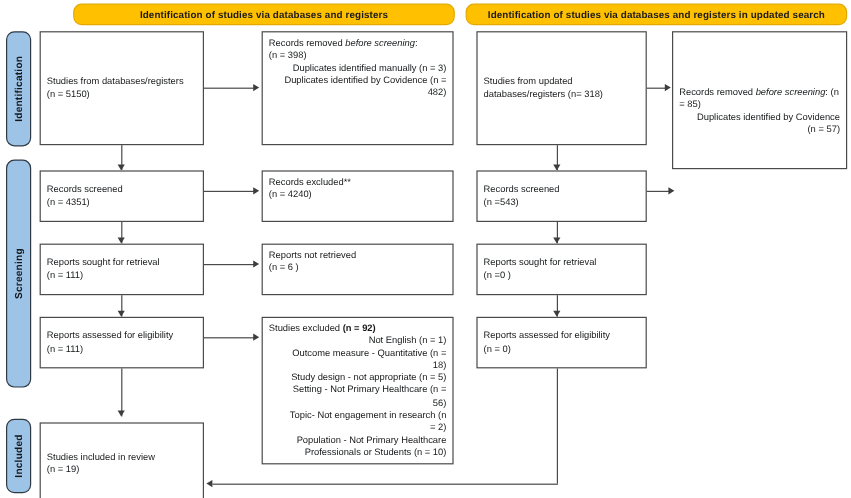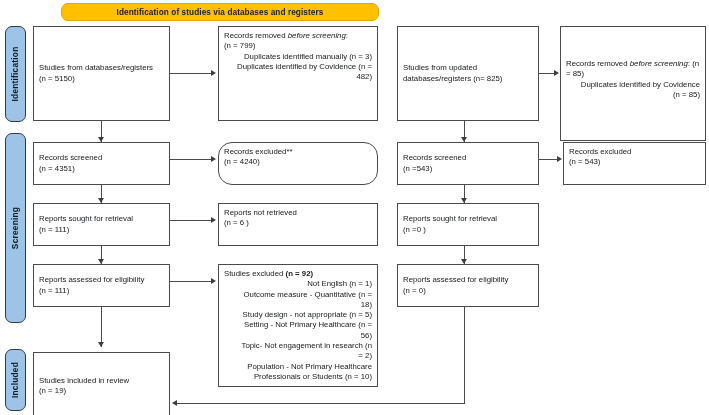--- a/index.html
+++ b/index.html
@@ -94,54 +94,57 @@
   }
 </style>
 </head>
 <body>
 
 <div id="diagram">
 
   <div class="banner" style="left:61px;top:3px;width:318px;height:18px;">
     <span>Identification of studies via databases and registers</span>
   </div>
+  <div class="banner" style="left:388px;top:3px;width:318px;height:18px;">
+    <span>Identification of studies via databases and registers in updated search</span>
+  </div>
 
   <div class="phase" style="left:5px;top:26px;width:21px;height:96px;">
     <span>Identification</span>
   </div>
   <div class="phase" style="left:5px;top:133px;width:21px;height:190px;">
     <span>Screening</span>
   </div>
   <div class="phase" style="left:5px;top:349px;width:21px;height:62px;">
     <span>Included</span>
   </div>
 
   <div class="box vcenter" style="left:33px;top:26px;width:137px;height:95px;">
     <span class="txt">Studies from databases/registers
 (n = 5150)</span>
   </div>
 
   <div class="box" style="left:218px;top:26px;width:160px;height:95px;">
     <span class="txt"><span>Records removed </span><em>before screening</em><span>:</span></span>
-    <span class="txt">(n = 799)</span>
+    <span class="txt">(n = 398)</span>
     <span class="indent">Duplicates identified manually (n = 3)</span>
     <span class="indent">Duplicates identified by Covidence (n = 482)</span>
   </div>
 
   <div class="ln h" style="left:170px;top:73px;width:42px;"></div>
   <div class="arw right" style="left:211px;top:69.5px;"></div>
 
   <div class="ln v" style="left:101px;top:121px;height:21px;"></div>
   <div class="arw down" style="left:97.8px;top:137px;"></div>
 
   <div class="box vcenter" style="left:33px;top:142px;width:137px;height:43px;">
     <span class="txt">Records screened
 (n = 4351)</span>
   </div>
-  <div class="box" style="left:218px;top:142px;width:160px;height:43px;border-radius:14px;">
+  <div class="box" style="left:218px;top:142px;width:160px;height:43px;">
     <span class="txt">Records excluded**
 (n = 4240)</span>
   </div>
   <div class="ln h" style="left:170px;top:159px;width:42px;"></div>
   <div class="arw right" style="left:211px;top:155.5px;"></div>
   <div class="ln v" style="left:101px;top:185px;height:18px;"></div>
   <div class="arw down" style="left:97.8px;top:198px;"></div>
 
   <div class="box vcenter" style="left:33px;top:203px;width:137px;height:43px;">
     <span class="txt">Reports sought for retrieval
@@ -174,41 +177,37 @@
   <div class="arw right" style="left:211px;top:277.5px;"></div>
   <div class="ln v" style="left:101px;top:307px;height:40px;"></div>
   <div class="arw down" style="left:97.8px;top:342px;"></div>
 
   <div class="box vcenter" style="left:33px;top:352px;width:137px;height:68px;">
     <span class="txt">Studies included in review
 (n = 19)</span>
   </div>
 
   <div class="box vcenter" style="left:397px;top:26px;width:142px;height:95px;">
-    <span class="txt">Studies from updated databases/registers (n= 825)</span>
-  </div>
-
-  <div class="box" style="left:560px;top:26px;width:146px;height:115px;padding-top:32px;">
+    <span class="txt">Studies from updated databases/registers (n= 318)</span>
+  </div>
+
+  <div class="box" style="left:560px;top:26px;width:146px;height:115px;padding-top:45px;">
     <span class="txt"><span>Records removed </span><em>before screening</em><span>: (n = 85)</span></span>
-    <span class="indent">Duplicates identified by Covidence (n = 85)</span>
+    <span class="indent">Duplicates identified by Covidence (n = 57)</span>
   </div>
 
   <div class="ln h" style="left:539px;top:73px;width:16px;"></div>
   <div class="arw right" style="left:554px;top:69.5px;"></div>
   <div class="ln v" style="left:464px;top:121px;height:21px;"></div>
   <div class="arw down" style="left:460.8px;top:137px;"></div>
 
   <div class="box vcenter" style="left:397px;top:142px;width:142px;height:43px;">
     <span class="txt">Records screened
 (n =543)</span>
   </div>
-  <div class="box" style="left:563px;top:142px;width:143px;height:43px;">
-    <span class="txt">Records excluded
-(n = 543)</span>
-  </div>
   <div class="ln h" style="left:539px;top:159px;width:19px;"></div>
   <div class="arw right" style="left:557px;top:155.5px;"></div>
   <div class="ln v" style="left:464px;top:185px;height:18px;"></div>
   <div class="arw down" style="left:460.8px;top:198px;"></div>
 
   <div class="box vcenter" style="left:397px;top:203px;width:142px;height:43px;">
     <span class="txt">Reports sought for retrieval
 (n =0 )</span>
   </div>
   <div class="ln v" style="left:464px;top:246px;height:18px;"></div>

